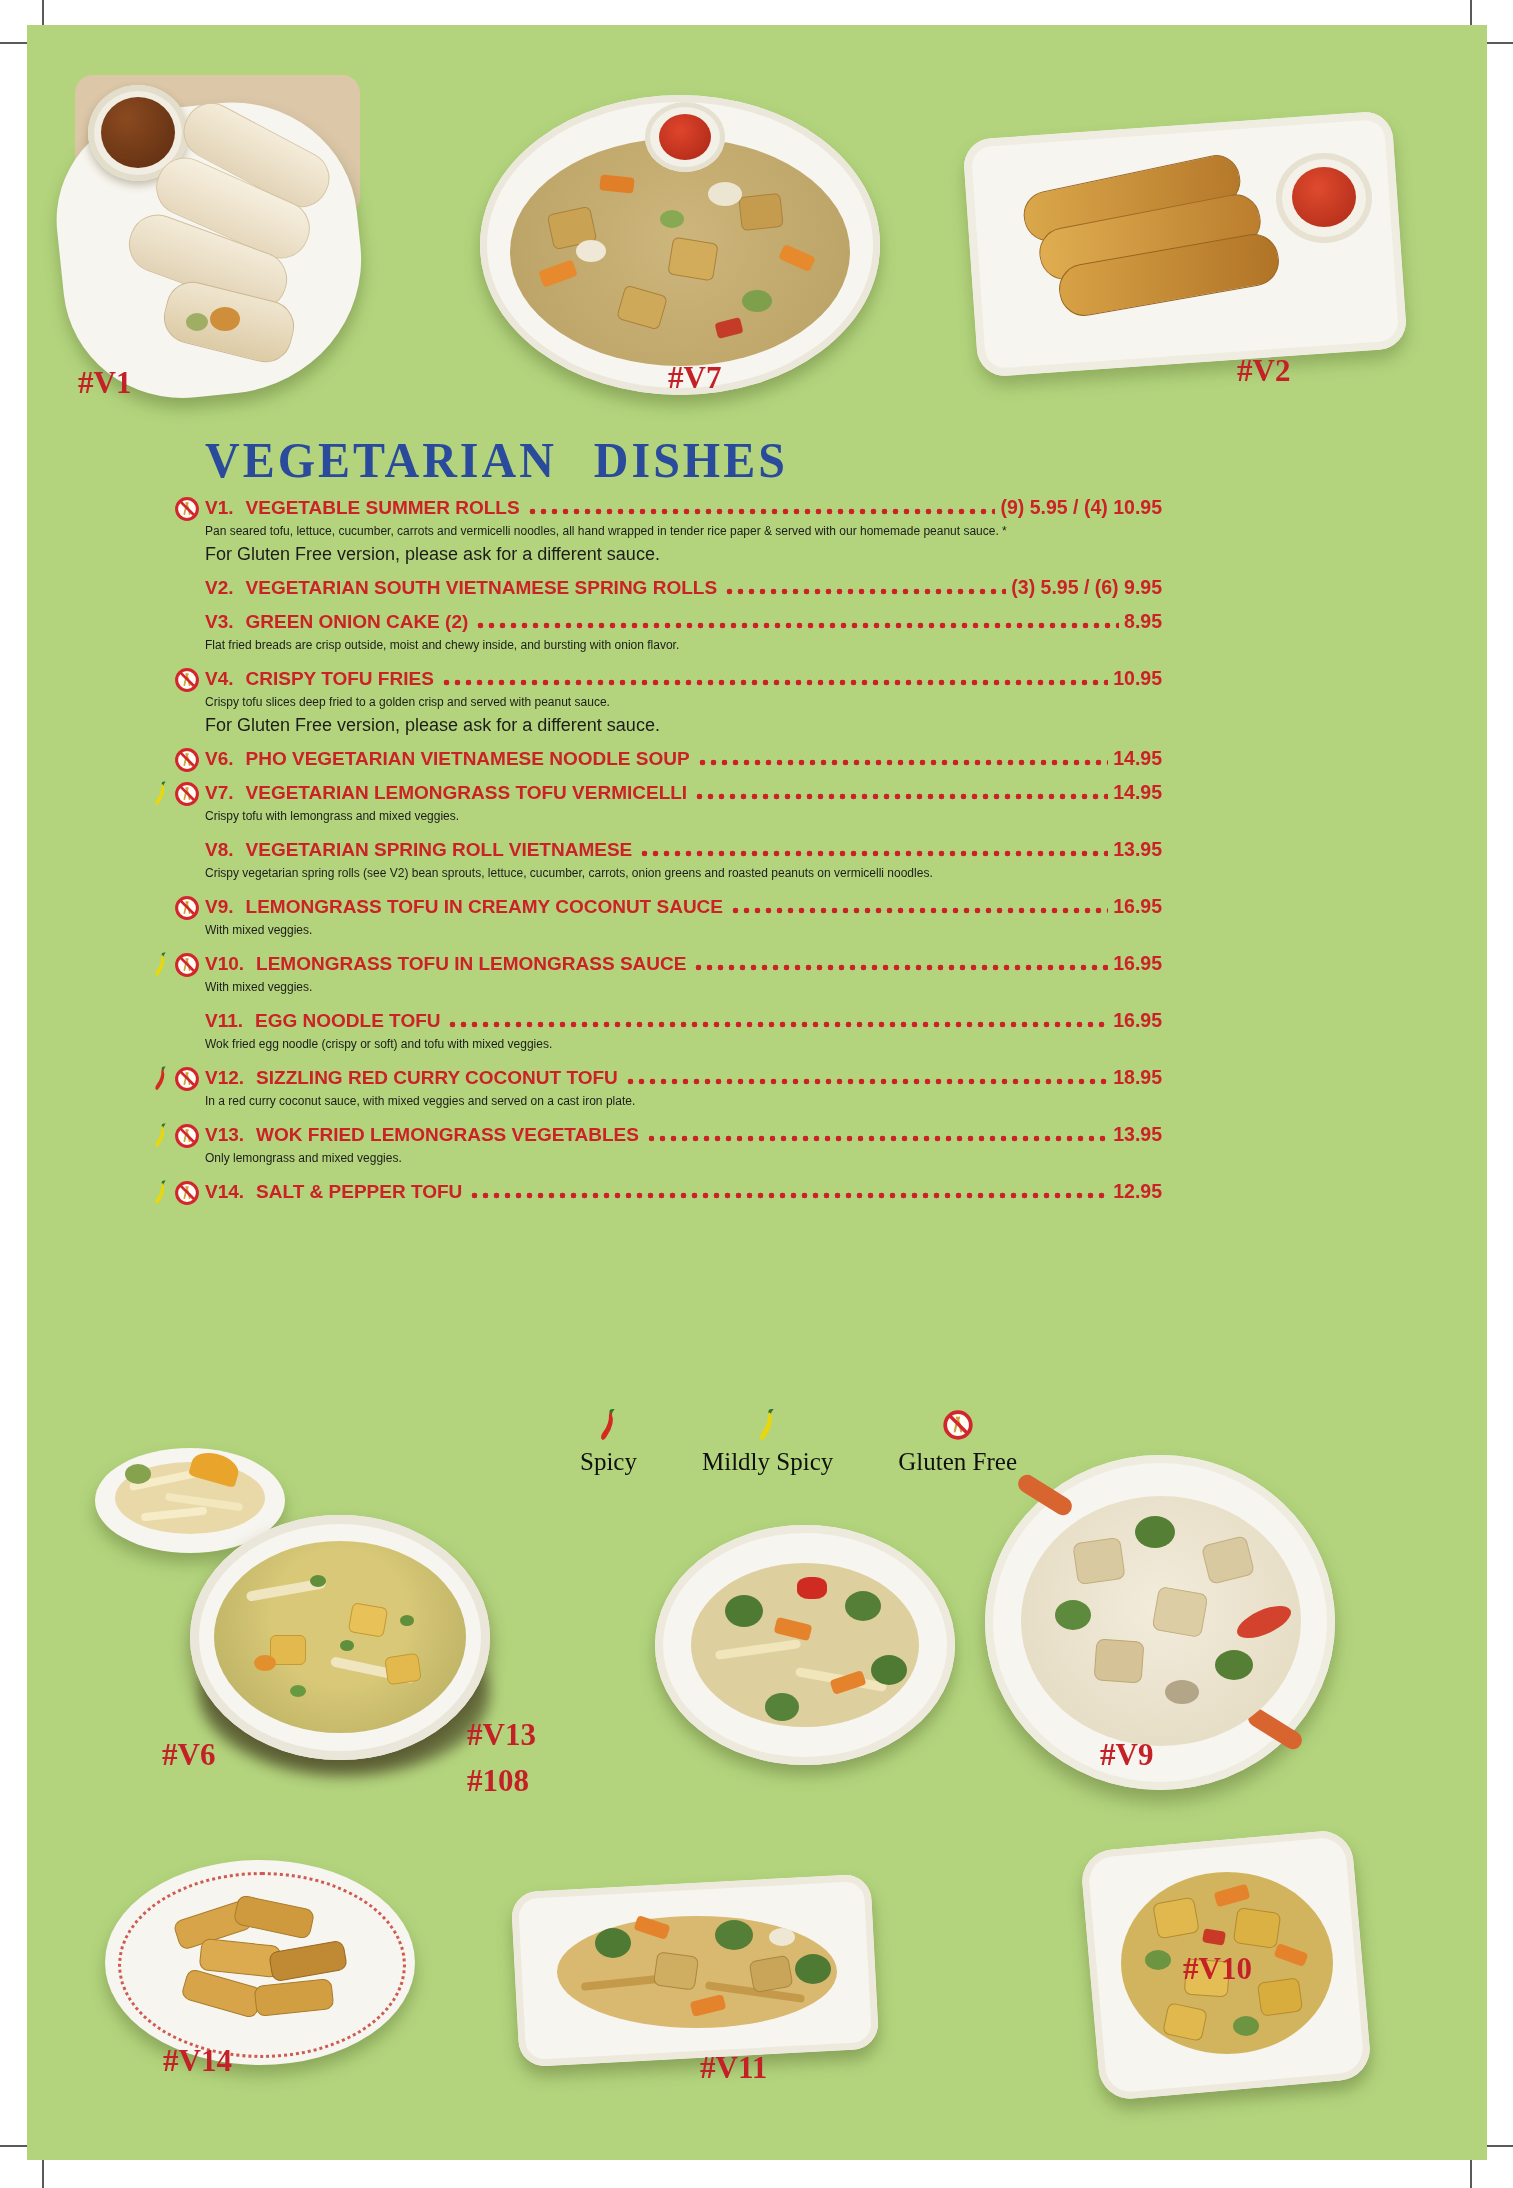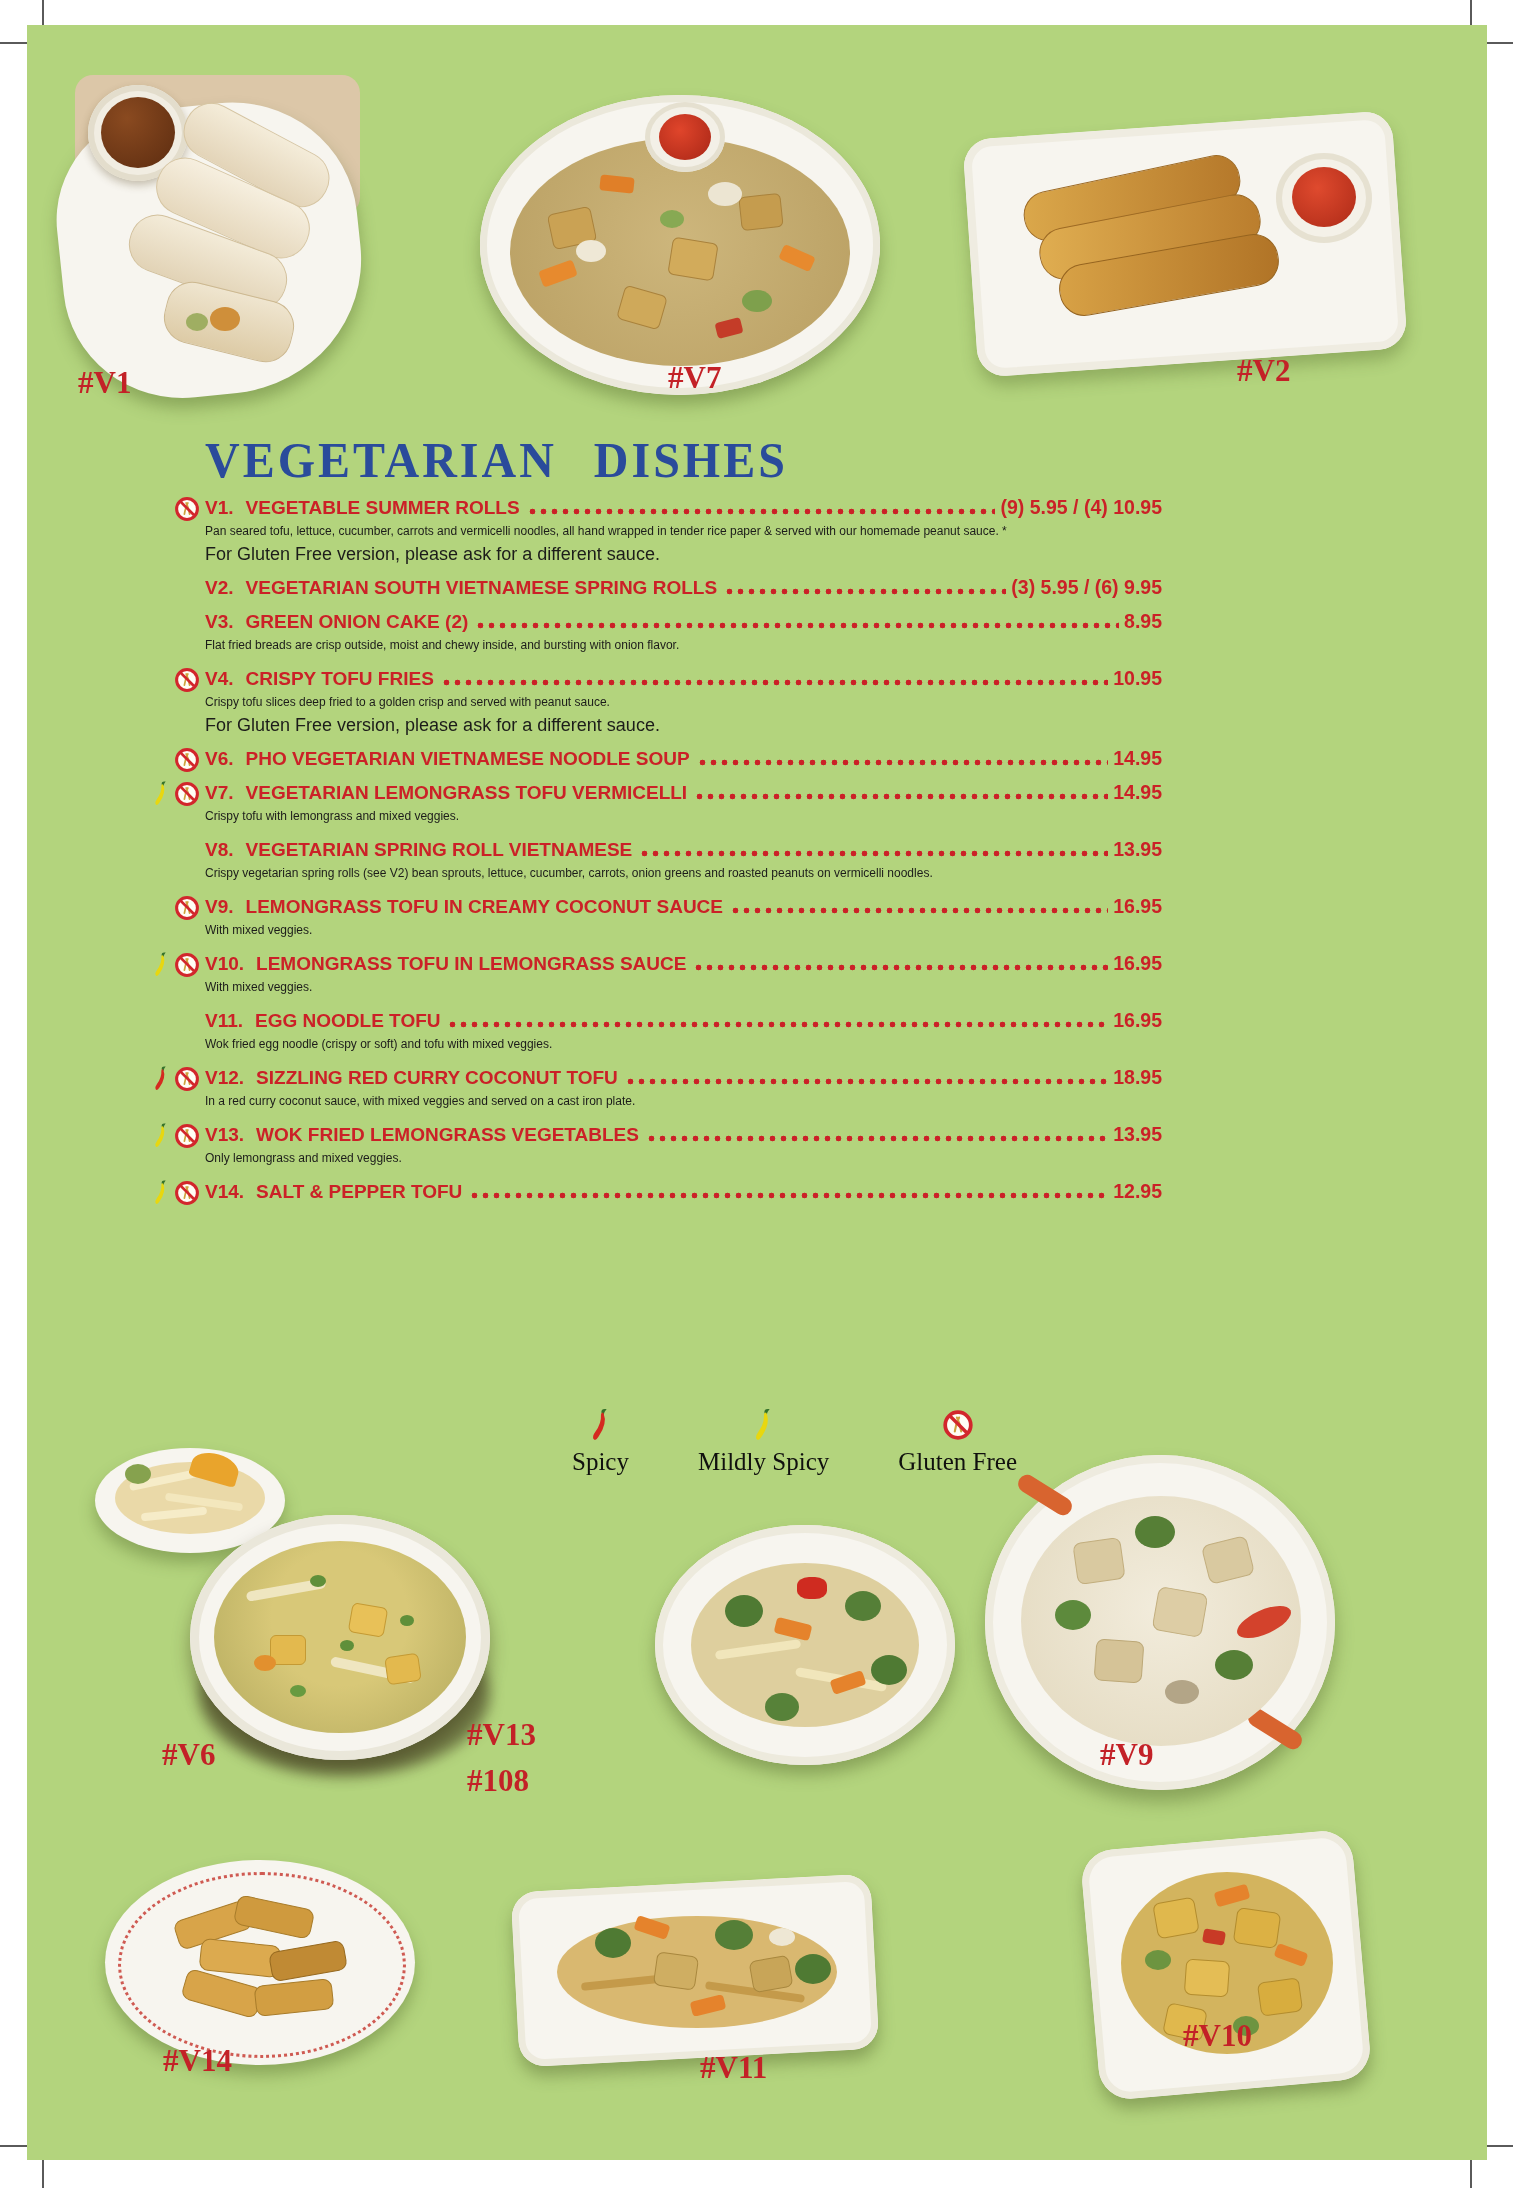--- a/index.html
+++ b/index.html
@@ -36,21 +36,21 @@
   
   .menu-icon{display:inline-block;}
   .menu-icon svg{width:100%;height:100%;display:block;}
   .menu-icon.red-chili,.menu-icon.yellow-chili{width:16px;height:28px;}
   .menu-icon.gluten-free{width:26px;height:26px;margin-top:1px;}
   .yellow-chili .chili-body{fill:#e8d70f;}
   .red-chili .chili-body{fill:#d42a20;}
 
   
   .legend{position:absolute;left:545px;top:1382px;width:445px;display:flex;justify-content:space-between;align-items:flex-end;}
-  .legend-item{display:flex;flex-direction:column;align-items:center;}
+  .legend-item{display:flex;flex-direction:column;align-items:center;margin-left:8px;}
   .legend .red-chili,.legend .yellow-chili{width:21px;height:37px;}
   .legend .gluten-free{width:32px;height:32px;margin-bottom:3px;}
   .legend-label{margin-top:4px;font-family:"Liberation Serif", serif;font-size:25px;color:#10100e;}
 
   
   .photo{position:absolute;}
   .photo div{position:absolute;}
   .plate{background:#f7f5ef;box-shadow:0 10px 16px rgba(65,85,30,.35);}
   .photo-label{position:absolute;font-family:"Liberation Serif", serif;font-weight:bold;font-size:31px;color:#c32127;}
 </style>
@@ -477,15 +477,15 @@
     <div style="left:90px;top:176px;width:38px;height:30px;border-radius:7px;background:#e0b84d;border:1px solid #b28c2e;transform:rotate(12deg);"></div>
     <div style="left:140px;top:58px;width:34px;height:15px;border-radius:4px;background:#e5832c;transform:rotate(-16deg);"></div>
     <div style="left:200px;top:118px;width:32px;height:14px;border-radius:4px;background:#e5832c;transform:rotate(20deg);"></div>
     <div style="left:70px;top:120px;width:26px;height:20px;border-radius:50%;background:#6d9440;"></div>
     <div style="left:158px;top:186px;width:26px;height:20px;border-radius:50%;background:#6d9440;"></div>
     <div style="left:128px;top:100px;width:22px;height:14px;border-radius:4px;background:#c83a26;transform:rotate(10deg);"></div>
   </div>
 
   <span class="photo-label" style="left:136px;top:2018px;">#V14</span>
   <span class="photo-label" style="left:673px;top:2025px;">#V11</span>
-  <span class="photo-label" style="left:1156px;top:1993px;text-align:center;">#V10</span>
+  <span class="photo-label" style="left:1156px;top:1926px;text-align:center;">#V10</span>
 
 </div>
 
 </body></html>

